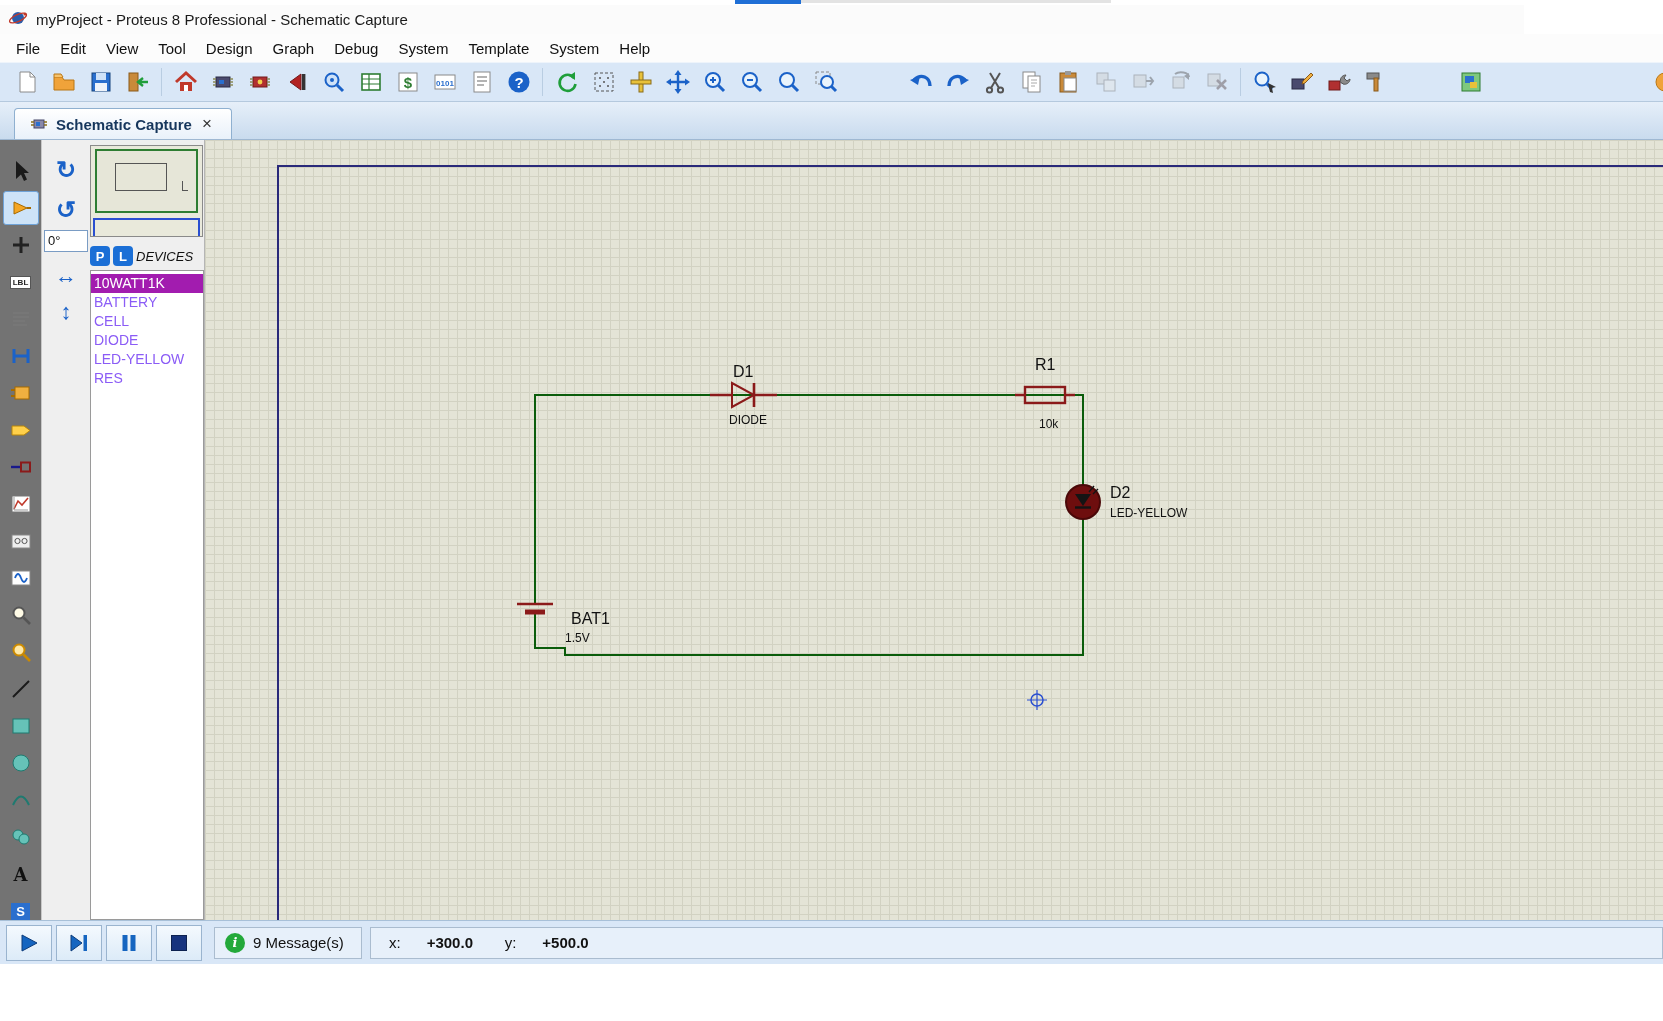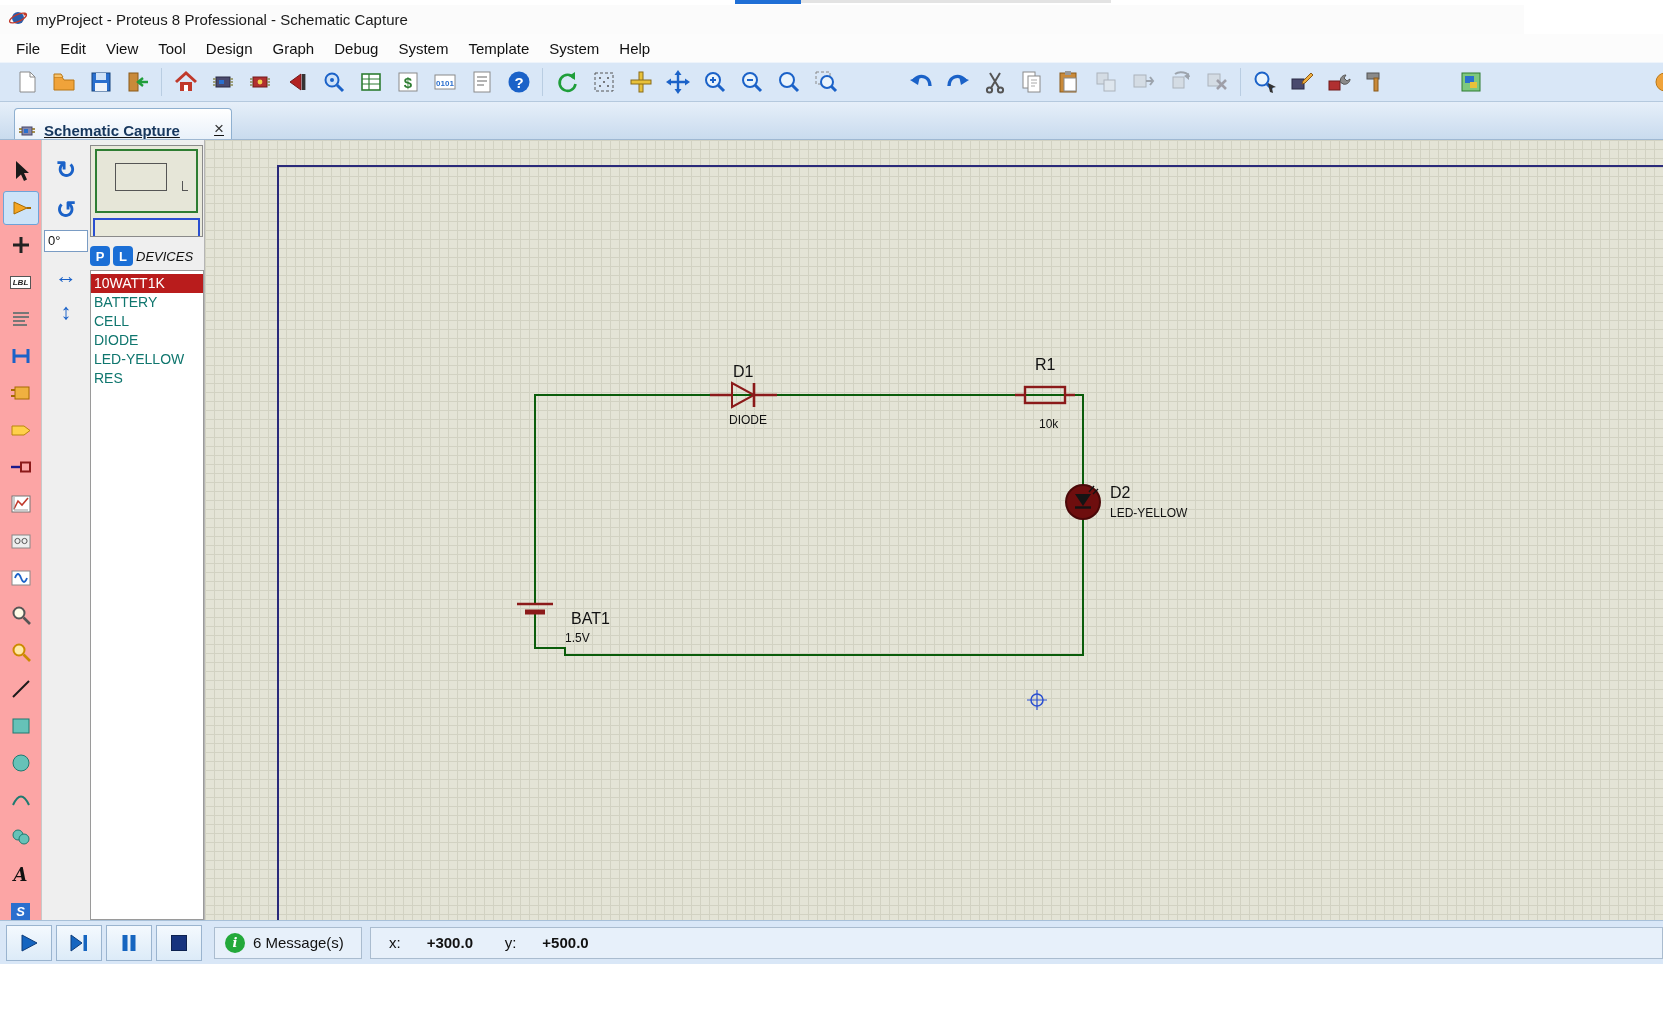--- a/index.html
+++ b/index.html
@@ -24,28 +24,28 @@
   .toolbar { position:absolute; left:0; top:62px; width:1663px; height:40px; background:#d9e7f7; border-top:1px solid #eef4fb; border-bottom:1px solid #b5c9de; display:flex; align-items:center; padding-left:8px; overflow:hidden; }
   .tb { width:37px; height:34px; display:flex; align-items:center; justify-content:center; flex:0 0 auto; border-radius:3px; }
   .tb svg { display:block; }
   .sep { width:1px; height:28px; background:#b9cde2; margin:0 5px; flex:0 0 auto; }
   .gap { width:58px; flex:0 0 auto; }
   .disabled { opacity:.45; filter:grayscale(85%); }
   .spacer { flex:1 1 auto; }
 
   
   .tabbar { position:absolute; left:0; top:102px; width:1663px; height:38px; background:linear-gradient(#e6eff9,#c9dbee); border-bottom:1px solid #9fb8d2; }
-  .tab { position:absolute; left:14px; bottom:0; width:218px; height:31px; background:linear-gradient(#ffffff,#e9f1fa); border:1px solid #8fb0d0; border-bottom:none; border-radius:4px 4px 0 0; display:flex; align-items:flex-end; padding:0 4px;text-decoration:underline; }
+  .tab { position:absolute; left:14px; bottom:0; width:218px; height:31px; background:linear-gradient(#ffffff,#e9f1fa); border:1px solid #8fb0d0; border-bottom:none; border-radius:4px 4px 0 0; display:flex; align-items:center; padding:0 16px; }
   .tab .tlabel { font-size:15px; font-weight:bold; color:#16365c; margin-left:7px; flex:1; }
   .tab .tclose { font-size:17px; color:#333; padding:0 3px; cursor:default; }
 
   
   .workarea { position:absolute; left:0; top:140px; width:1663px; height:780px; }
 
-  .lefttools { position:absolute; left:0; top:0; width:42px; height:780px; background:#fca5a5; border-right:1px solid #c8c8c8; display:flex; flex-direction:column; align-items:center; gap:3px; padding-top:14px; overflow:hidden;font-style:italic; }
+  .lefttools { position:absolute; left:0; top:0; width:42px; height:780px; background:#737373; border-right:1px solid #c8c8c8; display:flex; flex-direction:column; align-items:center; gap:3px; padding-top:14px; overflow:hidden; }
   .lt { width:36px; height:34px; display:flex; align-items:center; justify-content:center; border-radius:3px; flex:0 0 auto; }
   .lt.active { background:#cde3f8; border:1px solid #6fa3d8; }
   .lblbox { font-size:8px; font-weight:bold; border:1px solid #555; padding:1px 2px; color:#222; background:#fff; }
   .glyphA { font-family:"DejaVu Serif", serif; font-size:18px; font-weight:bold; color:#111; }
   .glyphS { font-size:13px; font-weight:bold; color:#fff; background:#2a6fce; padding:1px 5px; }
 
   .sidepanel { position:absolute; left:42px; top:0; width:163px; height:780px; background:#efefef; border-right:1px solid #b5b5b5; }
   .rotbtn { position:absolute; width:36px; height:36px; display:flex; align-items:center; justify-content:center; font-size:24px; font-weight:bold; color:#1b62c8; }
   .mirbtn { position:absolute; width:32px; height:32px; display:flex; align-items:center; justify-content:center; font-size:22px; font-weight:bold; color:#1b62c8; }
   .anglefield { position:absolute; left:2px; top:90px; width:44px; height:22px; background:#fff; border:1px solid #7a9cc4; font-size:13px; padding:2px 3px; color:#111; }
@@ -54,22 +54,22 @@
   .pv-green { position:absolute; left:4px; top:3px; right:4px; height:64px; border:2px solid #2e7d32; background:#e6e6d8; }
   .pv-sheet { position:absolute; left:18px; top:12px; width:52px; height:28px; border:1px solid #555; }
   .pv-mark { position:absolute; right:8px; top:30px; width:6px; height:10px; border-left:1px solid #555; border-bottom:1px solid #555; }
   .pv-blue { position:absolute; left:2px; top:72px; right:2px; height:26px; border:2px solid #2a4fd0; }
 
   .selheader { position:absolute; left:48px; top:104px; width:113px; height:24px; display:flex; align-items:center; gap:3px; overflow:hidden; background:#efefef; }
   .plbtn { width:20px; height:20px; background:#1b6fd6; color:#fff; font-weight:bold; font-size:13px; border-radius:4px; display:flex; align-items:center; justify-content:center; flex:0 0 auto; }
   .selheader .hdrtext { font-size:13px; color:#111; white-space:nowrap;font-style:italic; }
 
   .devlist { position:absolute; left:48px; top:130px; width:114px; height:650px; background:#fff; border:1px solid #9a9a9a; padding-top:3px; overflow:hidden; }
-  .devrow { height:19px; line-height:19px; font-size:14px; padding-left:3px; white-space:nowrap; color:#0f766e; }
-  .devrow.selected { background:#b91c1c; color:#fff; }
+  .devrow { height:19px; line-height:19px; font-size:14px; padding-left:3px; white-space:nowrap; color:#8b5cf6; }
+  .devrow.selected { background:#a21caf; color:#fff; }
 
   
   .canvas { position:absolute; left:205px; top:0; width:1642px; height:780px; overflow:hidden;
     background-color:#e4e4d6;
     background-image:linear-gradient(#d2d2c2 1px, transparent 1px), linear-gradient(90deg,#d2d2c2 1px, transparent 1px);
     background-size:9px 9px; }
   .sheetborder { position:absolute; left:72px; top:25px; width:2400px; height:1600px; border:2px solid #2a2a7a; }
   .circuit { position:absolute; left:0; top:0; }
 
   
@@ -602,21 +602,21 @@
           <rect x="12.5" y="3" width="5" height="16" fill="#1565c0"></rect>
         </svg>
     </div>
     <div class="simbtn">
       <svg width="22" height="22" viewBox="0 0 22 22">
           <rect x="3.5" y="3.5" width="15" height="15" fill="#16337e" stroke="#0d2250"></rect>
         </svg>
     </div>
     <div class="sb-panel" style="width:148px">
       <span class="infocirc">i</span>
-      <span>6 Message(s)</span>
+      <span>9 Message(s)</span>
     </div>
     <div class="sb-panel coords">
       <span class="cl">x:</span>
       <span class="cv">+300.0</span>
       <span class="cl">y:</span>
       <span class="cv">+500.0</span>
     </div>
   </div>
 
   <div class="bottomfill"></div>

